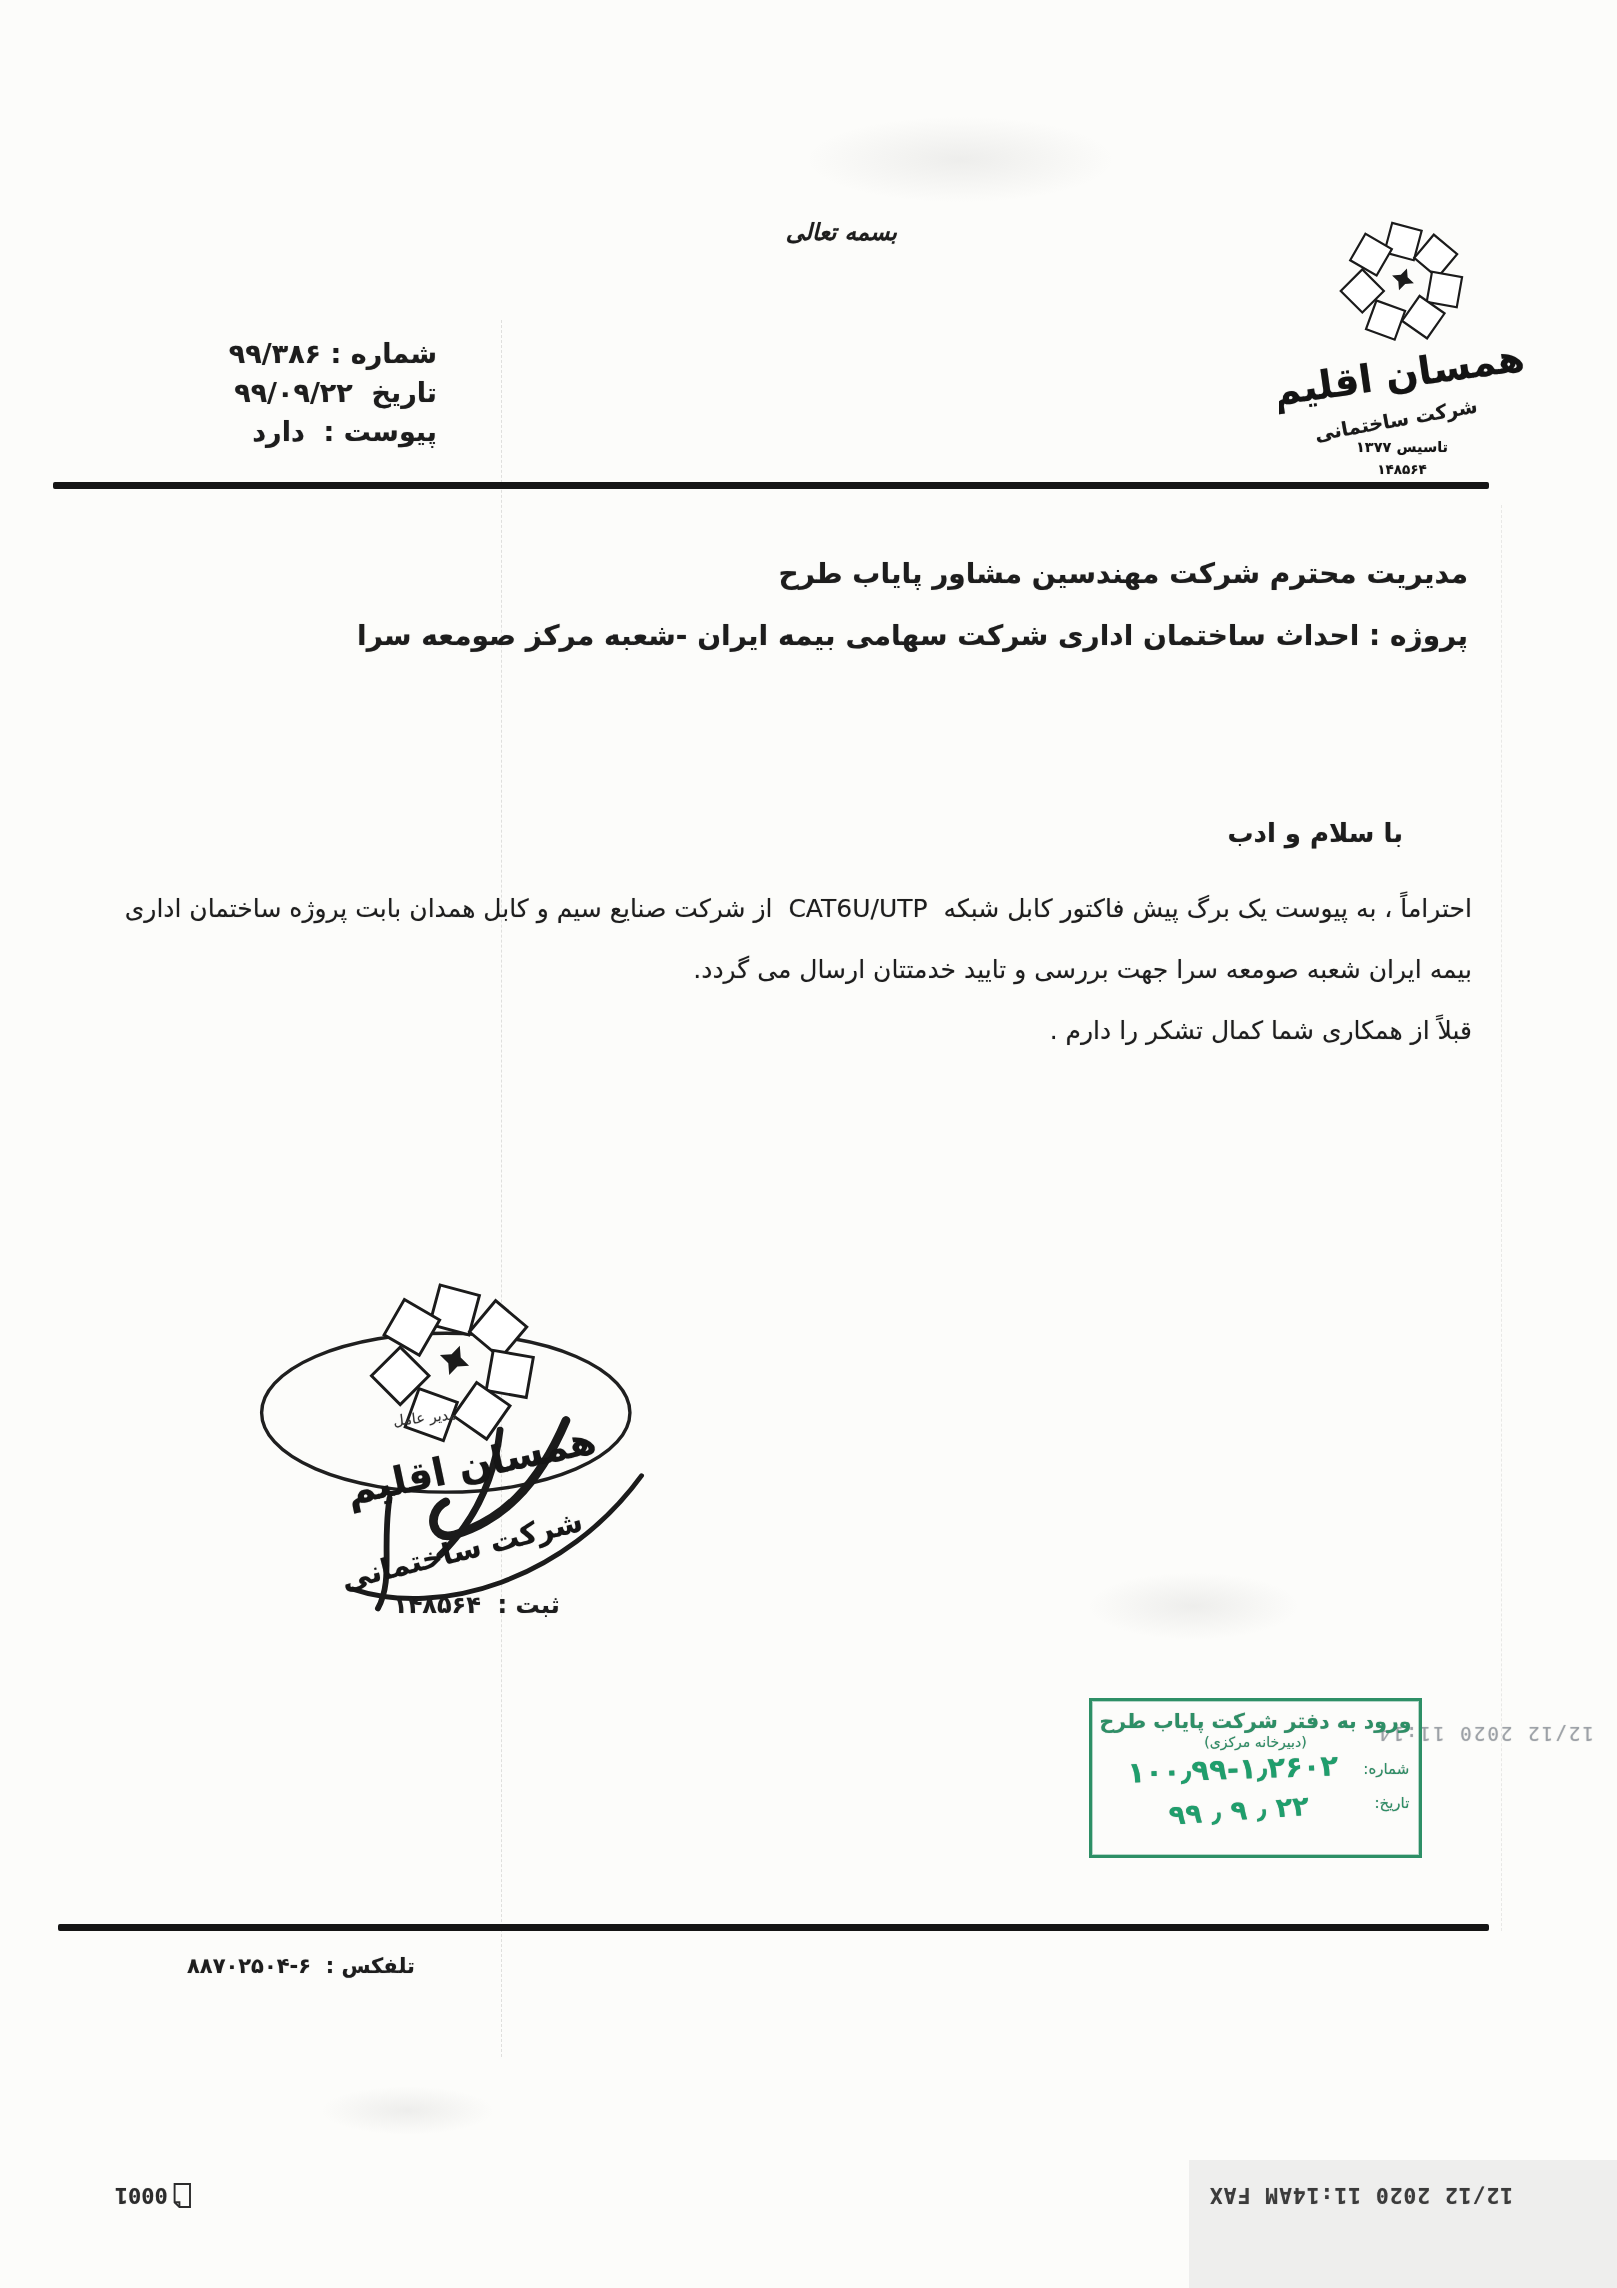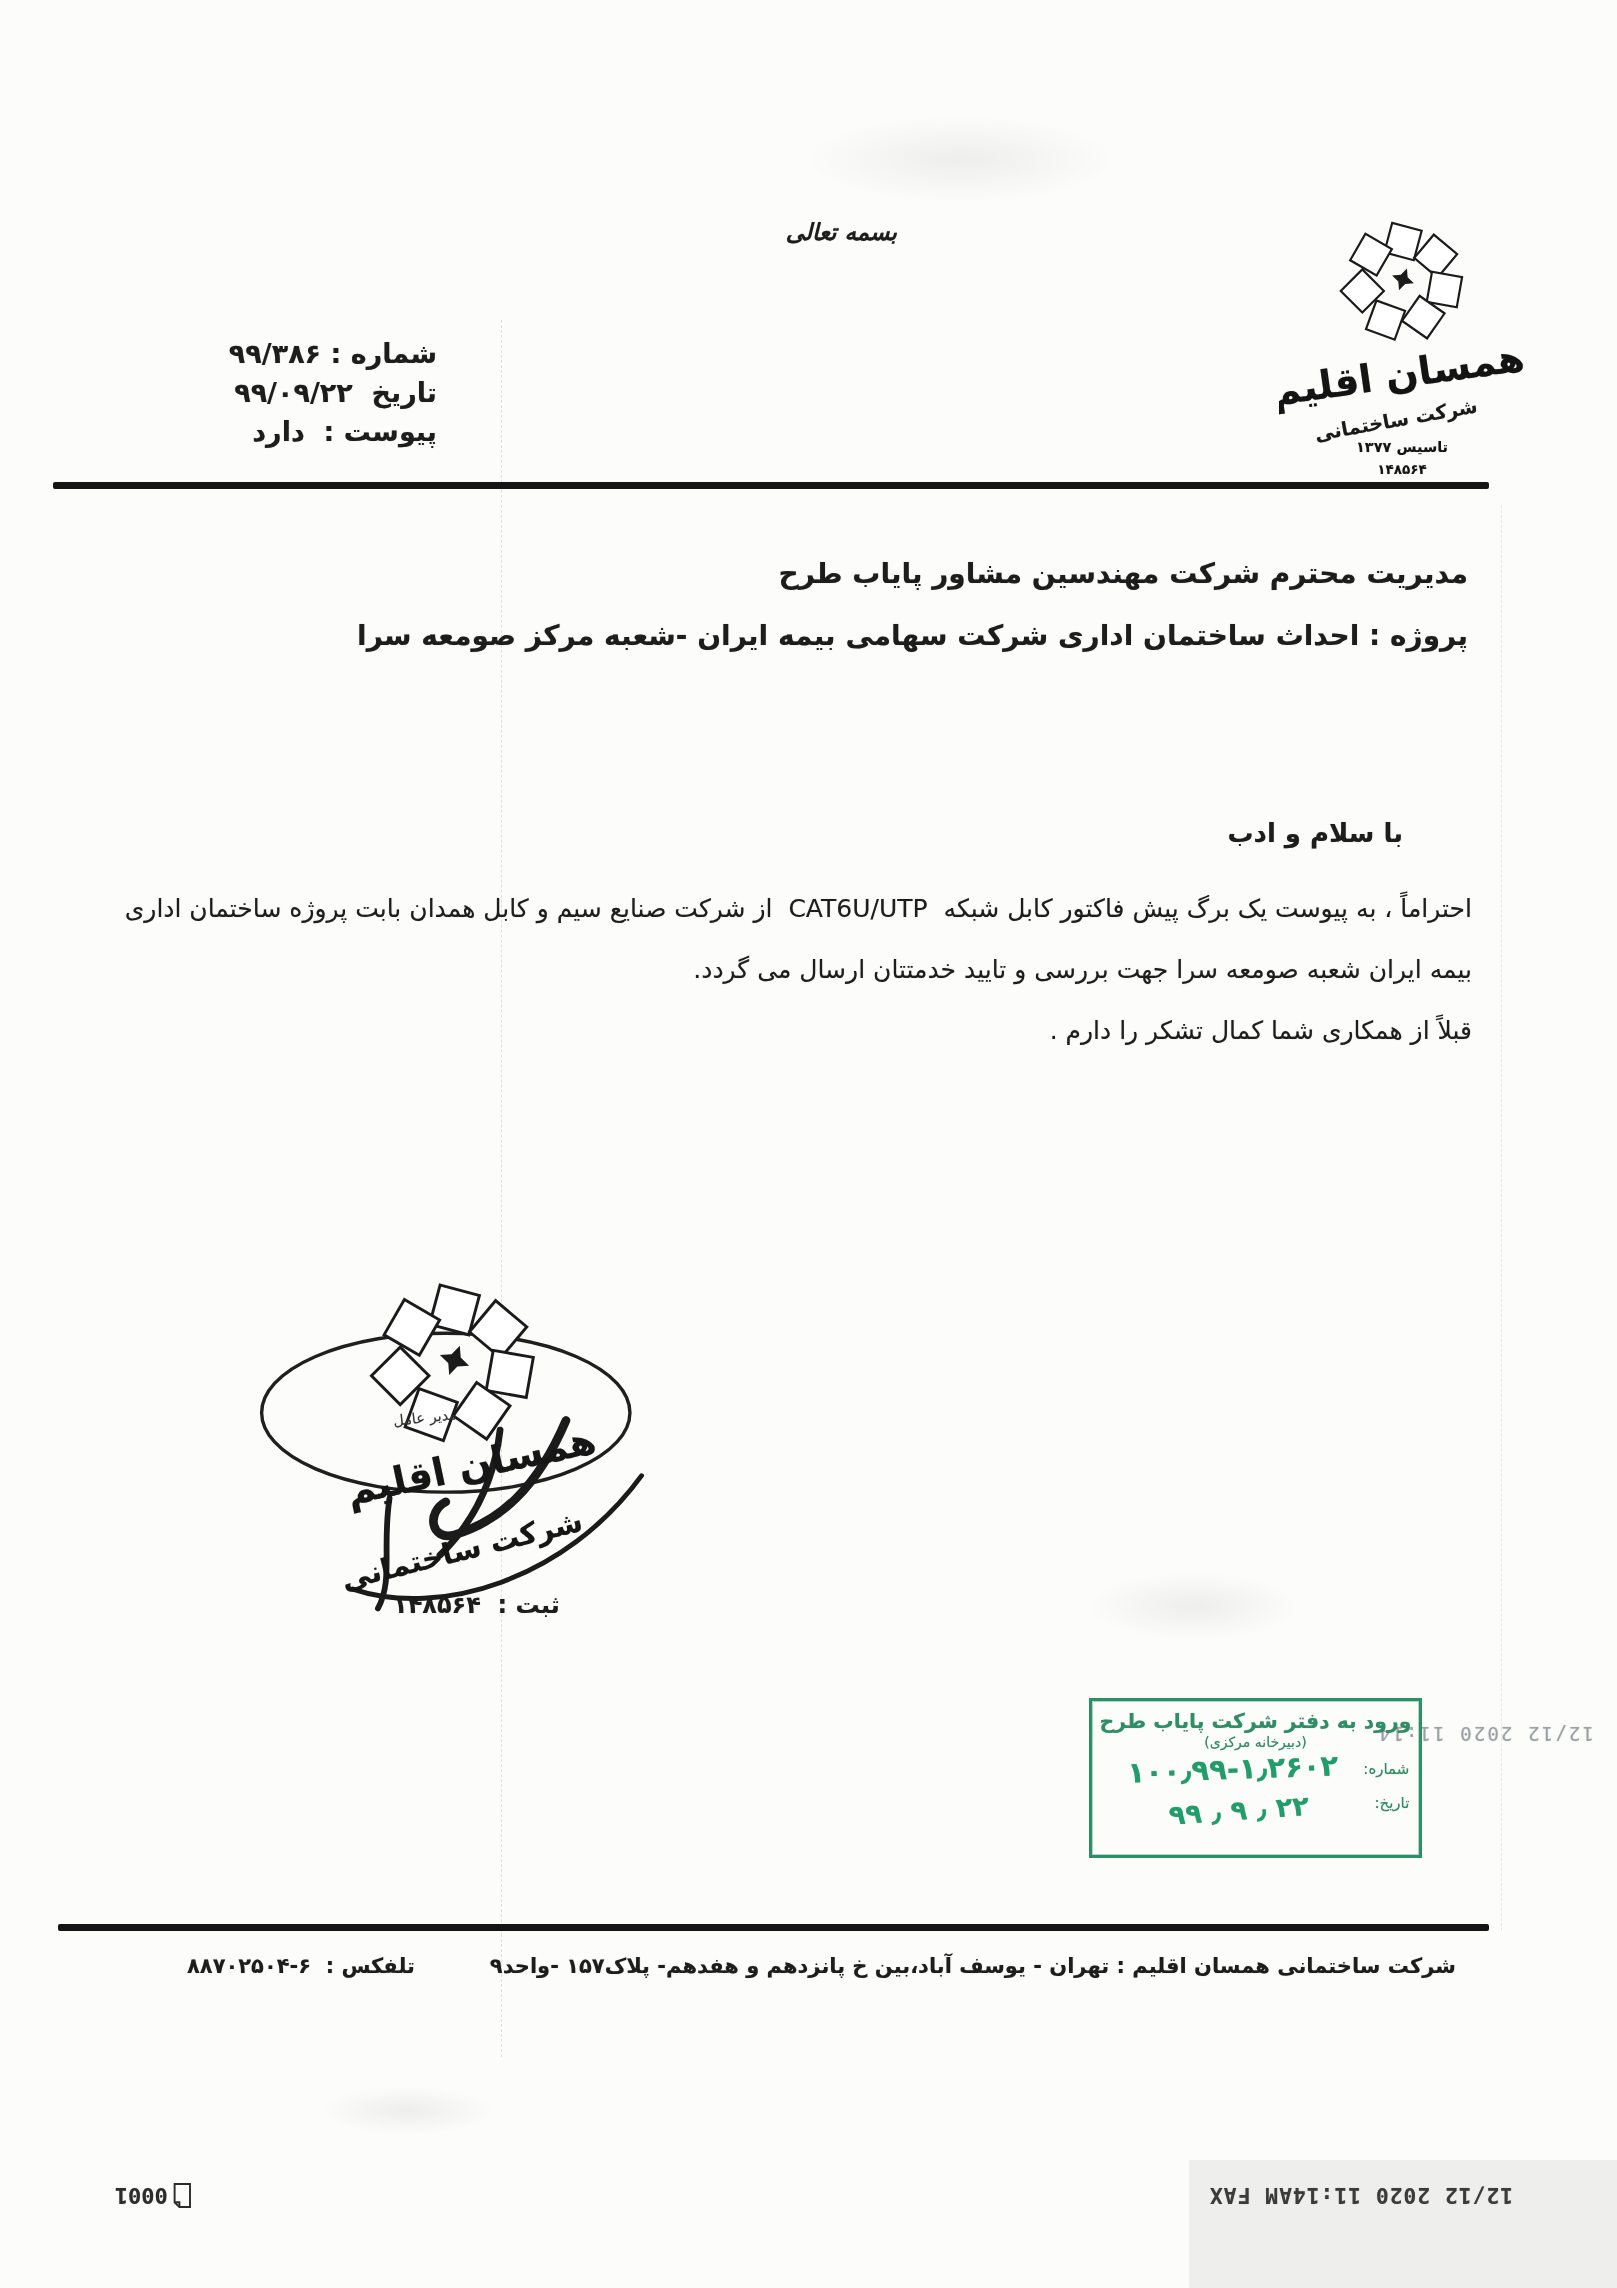--- a/index.html
+++ b/index.html
@@ -183,21 +183,20 @@
       <span class="es-label">شماره:</span>
       <span class="es-hand es-num ltr">۱۰۰٫۹۹-۱٫۲۶۰۲</span>
     </div>
     <div class="es-row">
       <span class="es-label">تاریخ:</span>
       <span class="es-hand es-date ltr">۹۹ ٫ ۹ ٫ ۲۲</span>
     </div>
   </div>
 
   <div class="abs rule" id="rule-bottom"></div>
-  <div class="abs" id="footer-address">شرکت ساختمانی همسان اقلیم : تهران - یوسف آباد،بین خ پانزدهم و هفدهم- پلاک۱۵۷ -واحد۹</div>
   <div class="abs" id="footer-fax">
     <span>تلفکس :</span>&nbsp;
     <span class="ltr">۸۸۷۰۲۵۰۴-۶</span>
   </div>
 
   <div class="abs" id="fax-band"></div>
   <div class="abs" id="fax-right">12/12 2020 11:14AM FAX</div>
   <div class="abs" id="fax-left">
     <svg width="19.4" height="25" viewBox="0 0 20 26">
       <path d="M2 1 h11 l5 5 v19 h-16 z" fill="none" stroke="#2c2c2c" stroke-width="2"></path>

